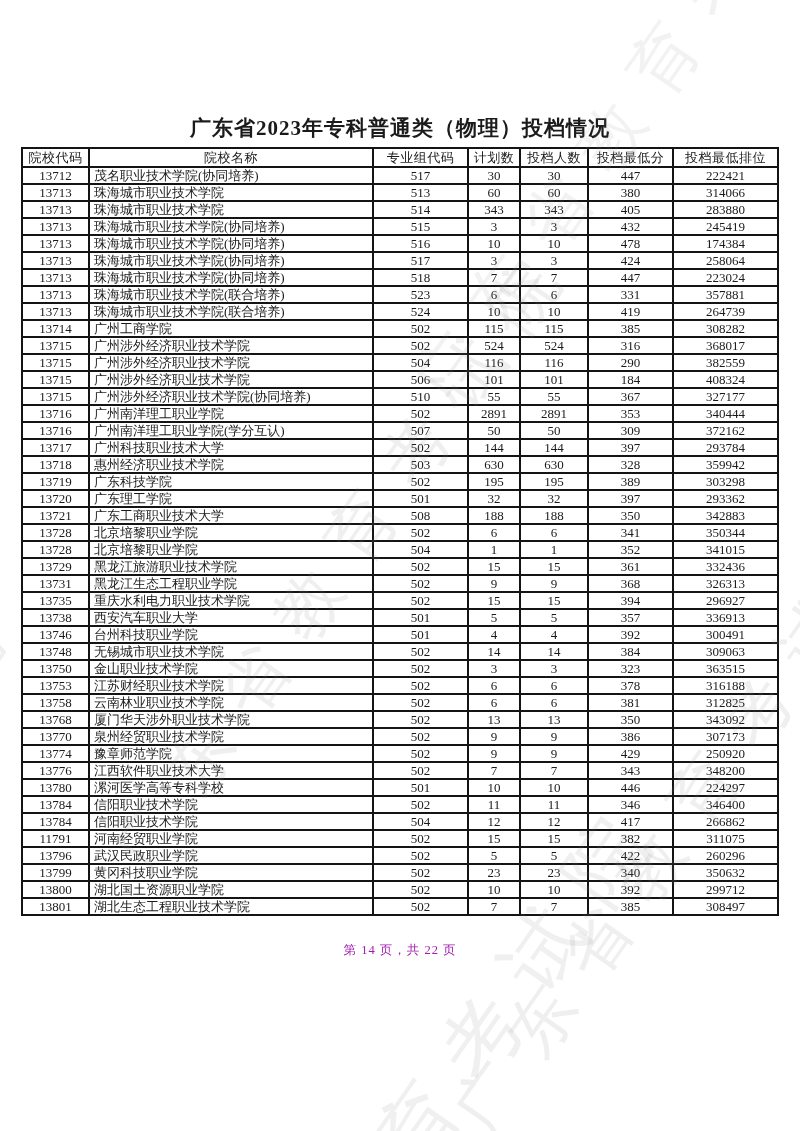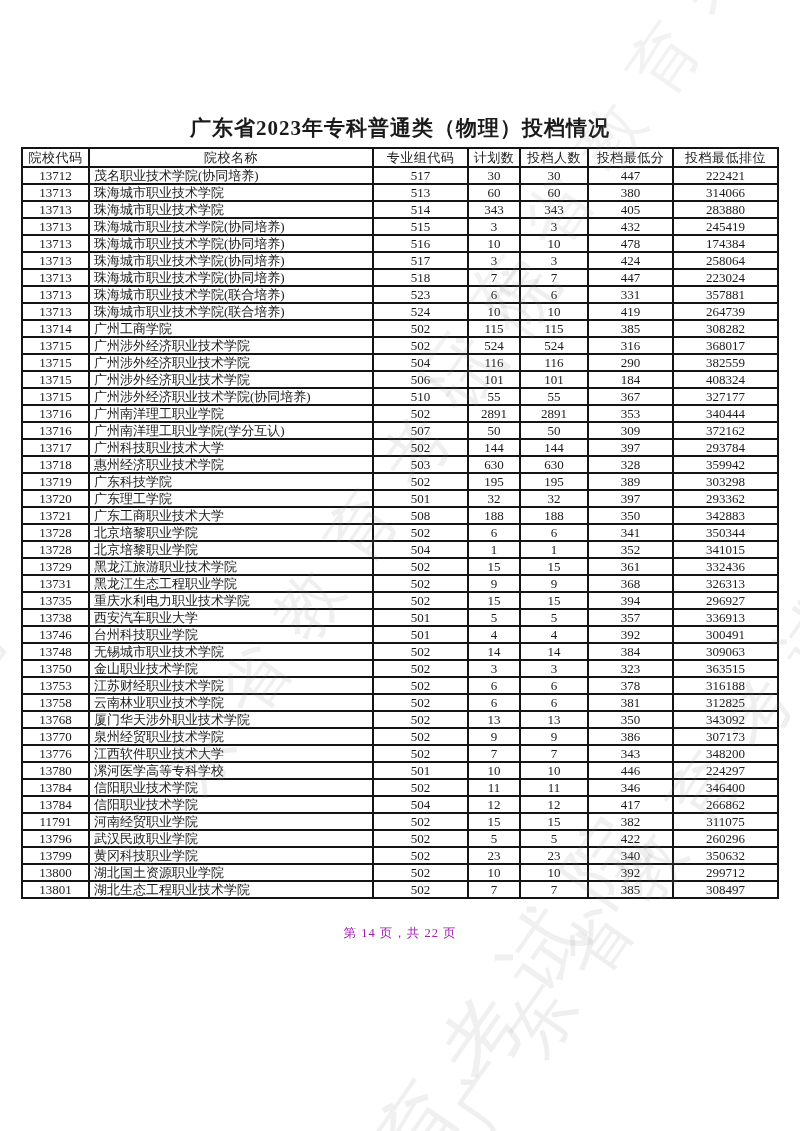--- a/index.html
+++ b/index.html
@@ -404,20 +404,29 @@
         <tr>
           <td class="col0">13770</td>
           <td class="col1">泉州经贸职业技术学院</td>
           <td class="col2">502</td>
           <td class="col3">9</td>
           <td class="col4">9</td>
           <td class="col5">386</td>
           <td class="col6">307173</td>
         </tr>
         <tr>
+          <td class="col0">13774</td>
+          <td class="col1">豫章师范学院</td>
+          <td class="col2">502</td>
+          <td class="col3">9</td>
+          <td class="col4">9</td>
+          <td class="col5">429</td>
+          <td class="col6">250920</td>
+        </tr>
+        <tr>
           <td class="col0">13776</td>
           <td class="col1">江西软件职业技术大学</td>
           <td class="col2">502</td>
           <td class="col3">7</td>
           <td class="col4">7</td>
           <td class="col5">343</td>
           <td class="col6">348200</td>
         </tr>
         <tr>
           <td class="col0">13780</td>

